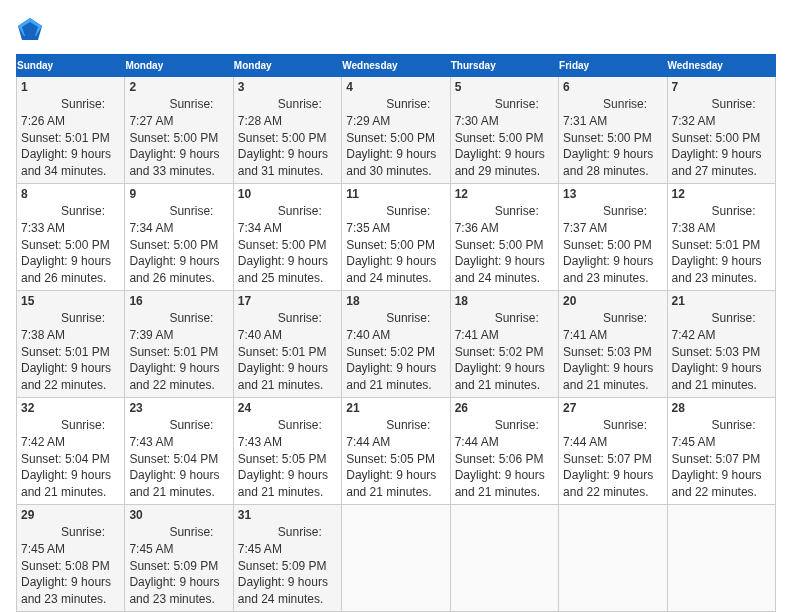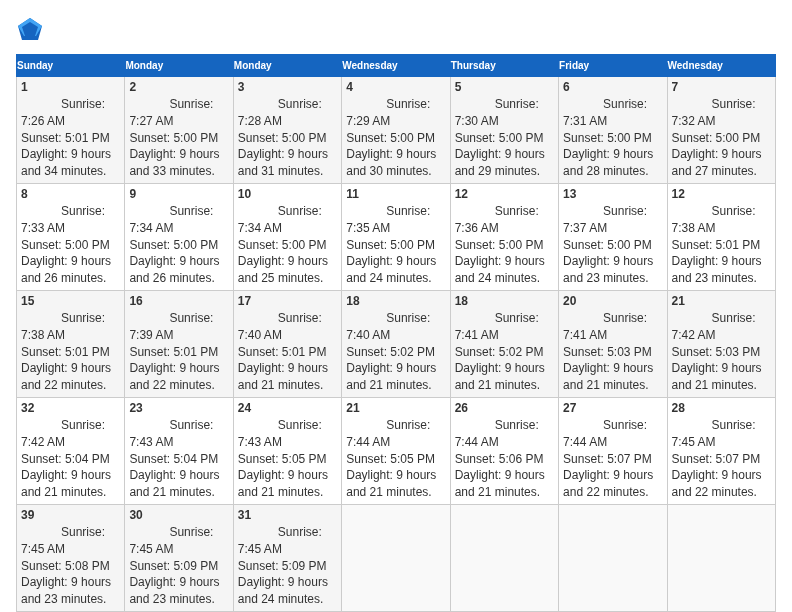--- a/index.html
+++ b/index.html
@@ -193,21 +193,21 @@
           <td><span class="day-number">21</span>
 <span class="day-info">Sunrise: 7:44 AM<br>Sunset: 5:05 PM<br>Daylight: 9 hours and 21 minutes.</span></td>
           <td><span class="day-number">26</span>
 <span class="day-info">Sunrise: 7:44 AM<br>Sunset: 5:06 PM<br>Daylight: 9 hours and 21 minutes.</span></td>
           <td><span class="day-number">27</span>
 <span class="day-info">Sunrise: 7:44 AM<br>Sunset: 5:07 PM<br>Daylight: 9 hours and 22 minutes.</span></td>
           <td><span class="day-number">28</span>
 <span class="day-info">Sunrise: 7:45 AM<br>Sunset: 5:07 PM<br>Daylight: 9 hours and 22 minutes.</span></td>
         </tr>
         <tr>
-          <td><span class="day-number">39</span>
+          <td><span class="day-number">29</span>
 <span class="day-info">Sunrise: 7:45 AM<br>Sunset: 5:08 PM<br>Daylight: 9 hours and 23 minutes.</span></td>
           <td><span class="day-number">30</span>
 <span class="day-info">Sunrise: 7:45 AM<br>Sunset: 5:09 PM<br>Daylight: 9 hours and 23 minutes.</span></td>
           <td><span class="day-number">31</span>
 <span class="day-info">Sunrise: 7:45 AM<br>Sunset: 5:09 PM<br>Daylight: 9 hours and 24 minutes.</span></td>
           <td class="empty-cell"></td>
           <td class="empty-cell"></td>
           <td class="empty-cell"></td>
           <td class="empty-cell"></td>
         </tr>

